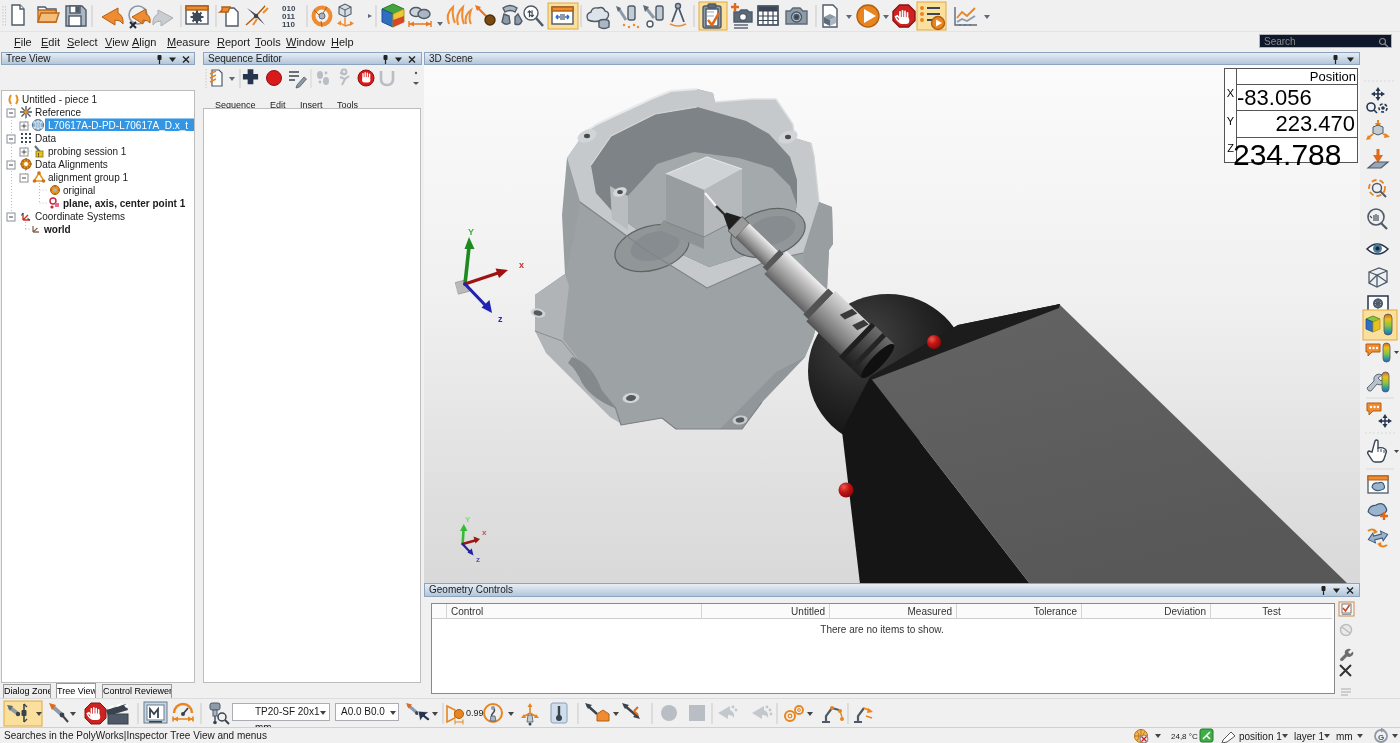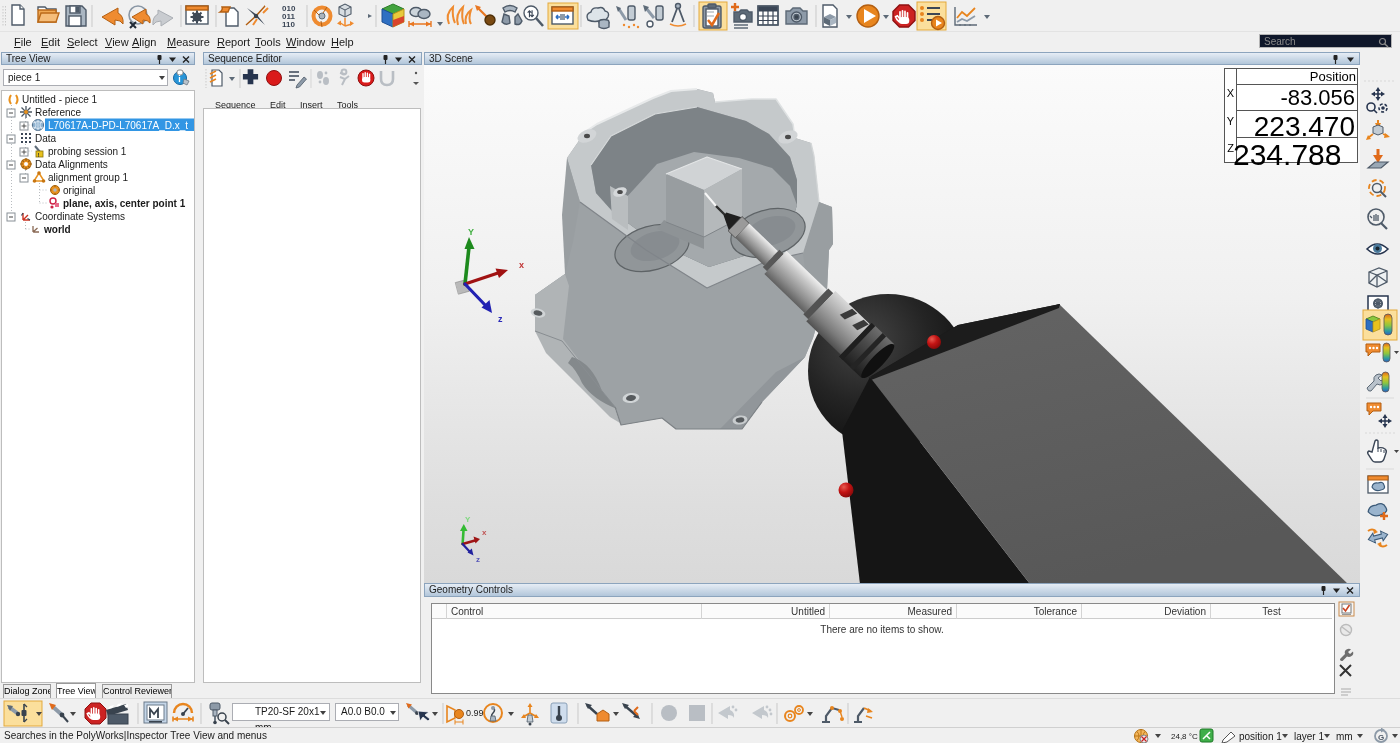--- a/index.html
+++ b/index.html
@@ -235,30 +235,20 @@
   </div>
 </div>
 
 <div class="abs" style="left:0;top:52px;width:195px;height:631px;">
   <div class="hdr abs" style="left:1px;top:0;width:194px;height:13px;">Tree View<svg width="37" height="11" style="position:absolute;top:1px;right:2px;">
       <rect x="2.5" y="1" width="4" height="5" rx="1" fill="#222"></rect>
         <line x1="4.5" y1="6" x2="4.5" y2="10" stroke="#222" stroke-width="1.2"></line>
       <polygon points="14,3.5 21,3.5 17.5,8" fill="#222"></polygon>
       <path d="M28,2.5 l6,6 m0,-6 l-6,6" stroke="#222" stroke-width="1.4"></path>
     </svg></div>
-  <div class="abs" style="left:1px;top:13px;width:194px;height:25px;background:#f0f0f0;">
-    <div class="combo" style="left:2px;top:4px;width:165px;height:17px;line-height:15px;padding-left:4px;">piece 1</div>
-    <div class="caret" style="left:158px;top:11px;"></div>
-    <svg id="pieceico" style="position:absolute;left:171px;top:3px;" width="19" height="19">
-      <circle cx="8" cy="10" r="6.5" fill="#2795d8" stroke="#1566a0"></circle>
-      <rect x="5" y="2" width="6" height="5" rx="2" fill="#fff" stroke="#888"></rect>
-      <text x="6.2" y="13.5" font-size="9" font-weight="bold" fill="#fff">i</text>
-      <path d="M12,11 l5,2 -2,4 -4,-2 z" fill="#b9c2cb" stroke="#6b7783" stroke-width="0.8"></path>
-    </svg>
-  </div>
   <div class="abs" id="treearea" style="left:1px;top:38px;width:194px;height:593px;background:#fff;border:1px solid #bdbdbd;">
     <svg width="192" height="240" style="position:absolute;left:0;top:0;">
       <g stroke="#b8bcc0" stroke-width="1" stroke-dasharray="1,2" fill="none">
         <line x1="9.5" y1="14" x2="9.5" y2="125"></line>
         <line x1="23.5" y1="27" x2="23.5" y2="34"></line>
           <line x1="23.5" y1="34" x2="30" y2="34"></line>
         <line x1="23.5" y1="53" x2="23.5" y2="60"></line>
           <line x1="23.5" y1="60" x2="30" y2="60"></line>
         <line x1="23.5" y1="79" x2="23.5" y2="86"></line>
         <line x1="37.5" y1="92" x2="37.5" y2="112"></line>
@@ -600,23 +590,23 @@
       <text x="41" y="457" fill="#7fd87f" font-size="8" font-weight="bold" font-family="Liberation Sans">Y</text>
       <text x="58" y="470" fill="#c05555" font-size="8" font-weight="bold" font-family="Liberation Sans">x</text>
       <text x="52" y="497" fill="#5555b8" font-size="8" font-weight="bold" font-family="Liberation Sans">z</text>
     </g>
   </svg>
 
   <div class="abs" style="left:800px;top:16px;width:134px;height:95px;background:#fff;border:1px solid #555;">
     <div style="position:absolute;left:11px;top:0;width:122px;height:16px;border-bottom:1px solid #555;font-size:13px;text-align:right;padding-right:2px;">Position</div>
     <div style="position:absolute;left:11px;top:0;width:1px;height:95px;background:#555;"></div>
     <div style="position:absolute;left:0;top:18px;width:11px;font-size:11px;text-align:center;">X</div>
-    <div style="position:absolute;left:12px;top:16px;width:120px;height:26px;border-bottom:1px solid #555;font-size:22px;text-align:right;padding-right:2px;">-83.056</div>
+    <div style="position:absolute;left:12px;top:16px;width:120px;height:26px;border-bottom:1px solid #555;font-size:22px;padding-right:2px;">-83.056</div>
     <div style="position:absolute;left:0;top:46px;width:11px;font-size:11px;text-align:center;">Y</div>
-    <div style="position:absolute;left:12px;top:42px;width:120px;height:27px;border-bottom:1px solid #555;font-size:28px;text-align:right;padding-right:2px;">223.470</div>
+    <div style="position:absolute;left:12px;top:42px;width:120px;height:27px;border-bottom:1px solid #555;font-size:22px;text-align:right;padding-right:2px;">223.470</div>
     <div style="position:absolute;left:0;top:73px;width:11px;font-size:11px;text-align:center;">Z</div>
     <div style="position:absolute;left:8px;top:69px;width:120px;height:26px;font-size:30px;text-align:left;padding-right:2px;">234.788</div>
   </div>
 </div>
 
 <div class="abs" style="left:424px;top:583px;width:936px;height:114px;background:#f0f0f0;">
   <div class="hdr abs" style="left:0;top:0;width:936px;height:14px;">Geometry Controls<svg width="37" height="11" style="position:absolute;top:1px;right:3px;">
       <rect x="2.5" y="1" width="4" height="5" rx="1" fill="#222"></rect>
         <line x1="4.5" y1="6" x2="4.5" y2="10" stroke="#222" stroke-width="1.2"></line>
       <polygon points="14,3.5 21,3.5 17.5,8" fill="#222"></polygon>

